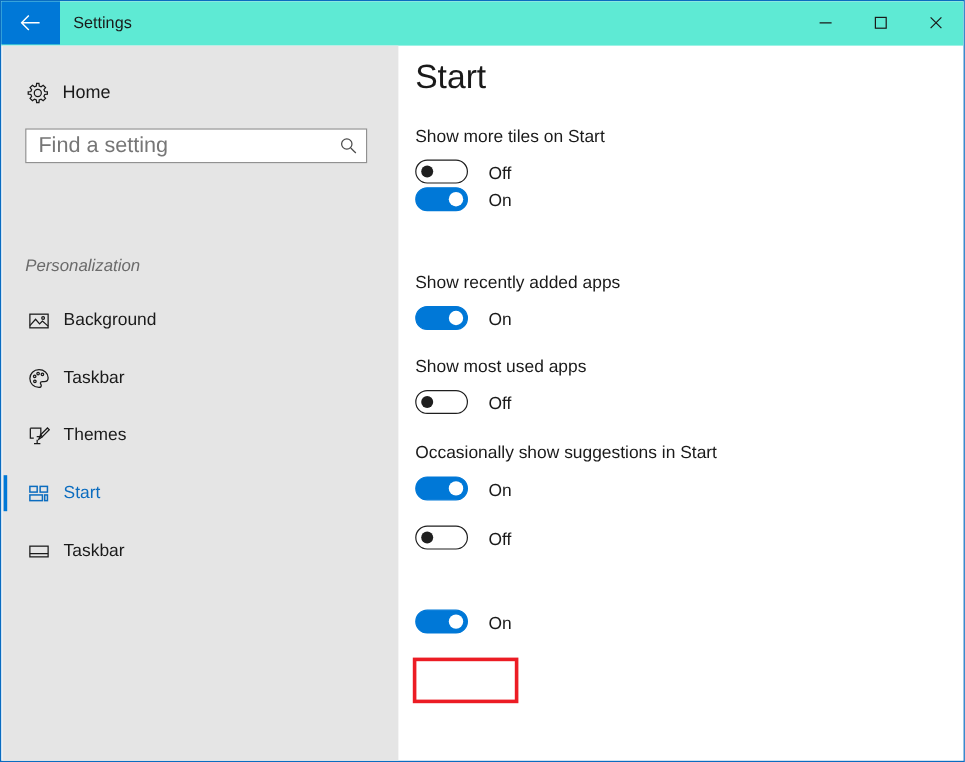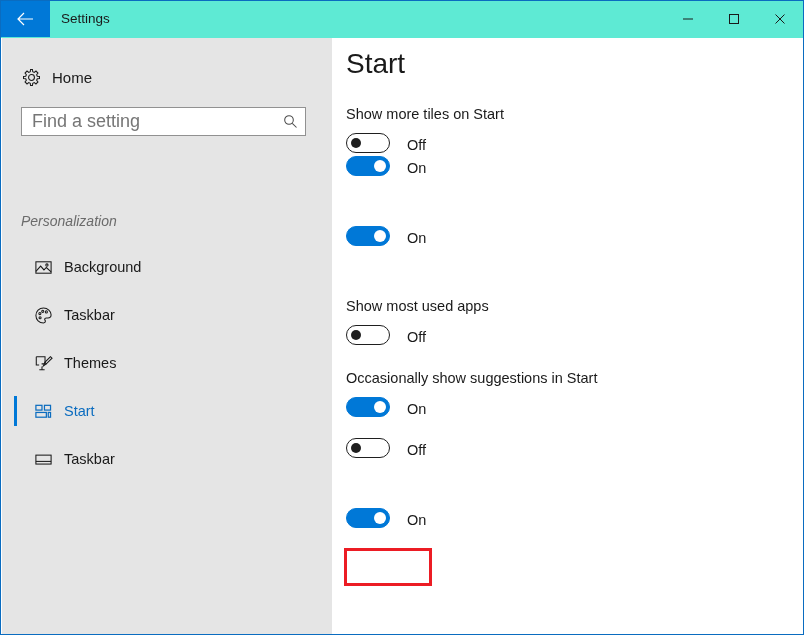--- a/index.html
+++ b/index.html
@@ -154,21 +154,21 @@
     position: absolute;
     left: 19px;
     top: 175px;
     font-size: 14px;
     color: #6b6b6b;
     font-style: italic;
   }
 
   .nav-list {
     position: absolute;
-    left: 12px;
+    left: 1px;
     top: 205px;
     width: 330px;
   }
   .nav-item {
     position: relative;
     height: 48px;
     display: flex;
     align-items: center;
     cursor: pointer;
   }
@@ -458,20 +458,21 @@
         <div class="setting" style="top:118px">
           <div class="toggle-row">
             <div class="switch on">
               <span class="knob"></span>
             </div>
             <span class="state-text">On</span>
           </div>
         </div>
 
         <div class="setting" style="top:188px">
+          <p class="setting-label">Show recently added apps</p>
           <div class="toggle-row">
             <div class="switch on">
               <span class="knob"></span>
             </div>
             <span class="state-text">On</span>
           </div>
         </div>
 
         <div class="setting" style="top:258px">
           <p class="setting-label">Show most used apps</p>

